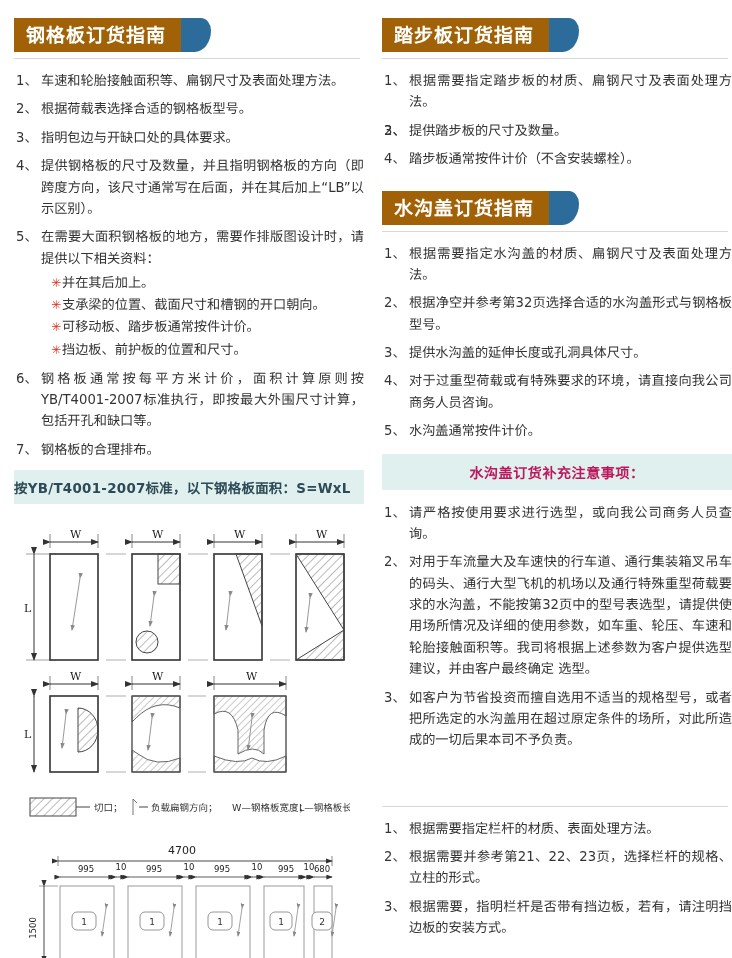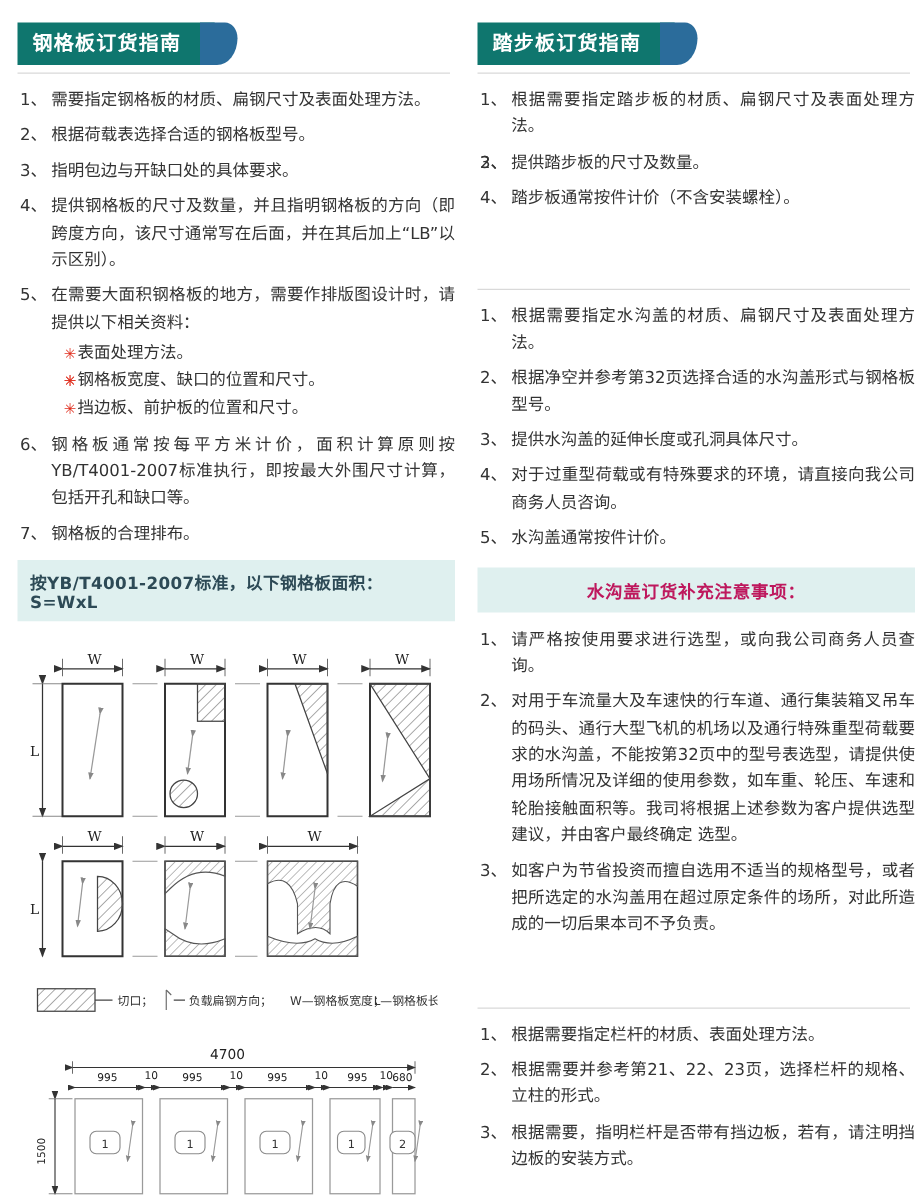--- a/index.html
+++ b/index.html
@@ -29,23 +29,23 @@
   
   .banner-wrap {
     position: relative;
     margin-bottom: 10px;
     height: 42px;
   }
   .banner {
     position: relative;
     display: inline-block;
     height: 34px;
-    background: #0f766e;
+    background: #a16207;
     color: #ffffff;
-    font-size: 16px;
+    font-size: 19px;
     font-weight: bold;
     letter-spacing: 1px;
     line-height: 34px;
     padding: 0 28px 0 12px;
     white-space: nowrap;
     z-index: 2;
     border-top-right-radius: 2px;
   }
   .banner::after {
     content: "";
@@ -107,21 +107,21 @@
     color: #e03020;
     font-size: 12px;
   }
 
   
   .hl-bar {
     background: #dff0ef;
     font-size: 13.4px;
     font-weight: bold;
     color: #2d4a56;
-    padding: 7px 10px;
+    padding: 7px 0;
     margin: 10px 0 14px 0;
     letter-spacing: .3px;
   }
   .note-bar {
     background: #dff0ef;
     font-size: 14px;
     font-weight: bold;
     color: #be185d;
     text-align: center;
     padding: 8px 6px;
@@ -144,41 +144,41 @@
   <div class="col col-left">
 
     <div class="banner-wrap">
       <div class="banner">钢格板订货指南</div>
       <div class="banner-tail"></div>
     </div>
 
     <ol class="guide">
       <li>
         <span class="num">1、</span>
-        <span>需要指定钢格板的材质、扁钢尺寸及表面处理方法。</span>
+        <span>车速和轮胎接触面积等、扁钢尺寸及表面处理方法。</span>
       </li>
       <li>
         <span class="num">2、</span>
         <span>根据荷载表选择合适的钢格板型号。</span>
       </li>
       <li>
         <span class="num">3、</span>
         <span>指明包边与开缺口处的具体要求。</span>
       </li>
       <li>
         <span class="num">4、</span>
         <span>提供钢格板的尺寸及数量，并且指明钢格板的方向（即跨度方向，该尺寸通常写在后面，并在其后加上“LB”以示区别）。</span>
       </li>
       <li>
         <span class="num">5、</span>
         <span>在需要大面积钢格板的地方，需要作排版图设计时，请提供以下相关资料：</span>
         <ul class="sub-list">
-          <li><span class="star">✳</span><span>表面处理方法。</span></li>
-          <li><span class="star">✳</span></li>
-          <li><span class="star">✳</span><span>钢格板宽度、缺口的位置和尺寸。</span></li>
+          <li><span class="star">✳</span><span>并在其后加上。</span></li>
+          <li><span class="star">✳</span><span>支承梁的位置、截面尺寸和槽钢的开口朝向。</span></li>
+          <li><span class="star">✳</span><span>可移动板、踏步板通常按件计价。</span></li>
           <li><span class="star">✳</span><span>挡边板、前护板的位置和尺寸。</span></li>
         </ul>
       </li>
       <li>
         <span class="num">6、</span>
         <span>钢格板通常按每平方米计价，面积计算原则按YB/T4001-2007标准执行，即按最大外围尺寸计算，包括开孔和缺口等。</span>
       </li>
       <li>
         <span class="num">7、</span>
         <span>钢格板的合理排布。</span>
@@ -395,20 +395,21 @@
       </li>
       <li>
         <span class="num">4、</span>
         <span>踏步板通常按件计价（不含安装螺栓）。</span>
       </li>
     </ol>
 
     <div class="spacer-14"></div>
 
     <div class="banner-wrap">
+      <div class="banner">水沟盖订货指南</div>
       <div class="banner-tail"></div>
     </div>
     <ol class="guide">
       <li>
         <span class="num">1、</span>
         <span>根据需要指定水沟盖的材质、扁钢尺寸及表面处理方法。</span>
       </li>
       <li>
         <span class="num">2、</span>
         <span>根据净空并参考第32页选择合适的水沟盖形式与钢格板型号。</span>

